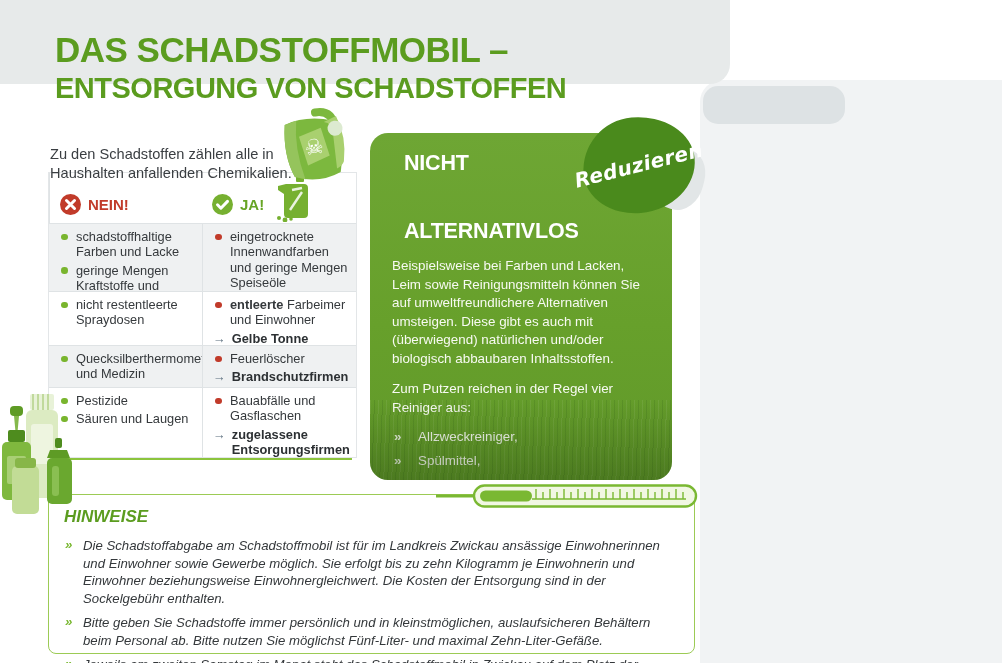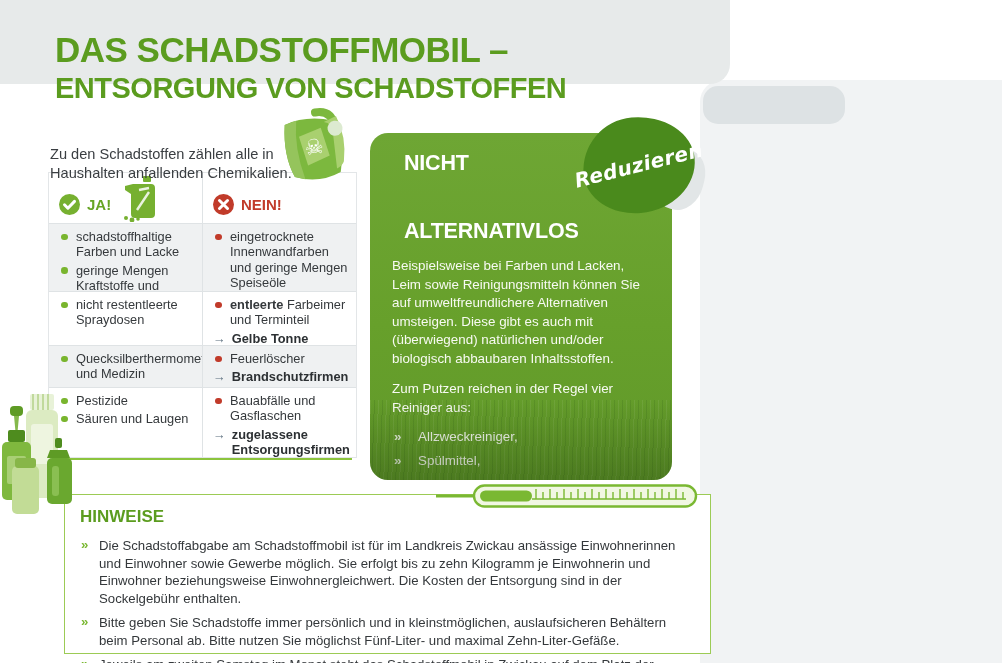--- a/index.html
+++ b/index.html
@@ -69,22 +69,22 @@
   .gb-list li::before{content:"»";position:absolute;left:2px;top:0;color:rgba(255,255,255,.85);font-weight:700;}
   .reduce-badge{position:absolute;left:583px;top:117px;width:112px;height:96px;background:#4a8a1c;
                 border-radius:47% 53% 52% 48% / 55% 48% 52% 45%;transform:rotate(-5deg);z-index:3;
                 display:flex;align-items:center;justify-content:center;}
   .reduce-badge span{color:#fff;font-family:"DejaVu Sans",sans-serif;font-style:italic;font-weight:700;
                 font-size:20px;transform:rotate(-9deg);letter-spacing:.5px;}
   .gray-blob{position:absolute;left:654px;top:148px;width:50px;height:62px;background:#e2e6e7;
              border-radius:55% 45% 50% 50%;transform:rotate(14deg);z-index:1;}
 
   
-  .hints-box{position:absolute;left:64px;top:494px;width:645px;height:158px;background:#fff;
-             border:1.5px solid #9ccb55;border-radius:0;z-index:2;}
+  .hints-box{position:absolute;left:48px;top:494px;width:645px;height:158px;background:#fff;
+             border:1.5px solid #9ccb55;border-radius:8px;z-index:2;font-style:italic;}
   .hints-title{position:absolute;left:15px;top:12px;font-size:17px;font-weight:800;color:#5b9c1f;}
   .hints-list{list-style:none;position:absolute;left:15px;top:42px;width:612px;margin:0;padding:0;}
   .hints-list li{position:relative;padding-left:19px;margin-bottom:7px;font-size:13.2px;line-height:1.33;color:#34383b;}
   .hints-list li::before{content:"»";position:absolute;left:1px;top:-1px;color:#7ab832;font-weight:700;}
   .thermo{position:absolute;left:434px;top:482px;z-index:3;}
 </style>
 </head>
 <body>
 
 <div id="canvas">
@@ -107,47 +107,47 @@
       <path d="M17 16 q-7 30 1 53 q23 11 46 3 q9 -27 1 -52 q-25 -10 -48 -4 z" fill="#7cb83e"></path>
       <path d="M56 20 q8 2 7 14 l-2 34 q6 -2 8 -6 q7 -24 0 -46 z" fill="#a9d06f"></path>
       <circle cx="66" cy="28" r="7.5" fill="#dcead0"></circle>
       <path d="M17 16 q-7 30 1 53 l10 4 q-6 -32 1 -59 z" fill="#95c45c"></path>
       <polygon points="29,30 52,25 56,54 33,60" fill="#a9d06f"></polygon>
       <text x="42" y="50" font-size="21" fill="#ffffff" text-anchor="middle" font-family="DejaVu Sans">☠</text>
     </g>
   </svg>
 
   <div class="yn-table">
+    <div class="cell head right">
+      <div class="hd">
+        <svg width="21" height="21" viewBox="0 0 21 21">
+          <circle cx="10.5" cy="10.5" r="10.5" fill="#c13b2a"></circle>
+          <path d="M6.5 6.5 l8 8 M14.5 6.5 l-8 8" stroke="#ffffff" stroke-width="3" stroke-linecap="round"></path>
+        </svg>
+        <span class="lbl no">NEIN!</span>
+      </div>
+    </div>
     <div class="cell head">
       <svg class="oil-icon" width="40" height="46" viewBox="0 0 40 46">
         <rect x="22" y="0" width="8" height="6" rx="1" fill="#76b030"></rect>
         <path d="M12 8 h18 a4 4 0 0 1 4 4 v26 a4 4 0 0 1 -4 4 h-16 a4 4 0 0 1 -4 -4 v-20 l-6 -4 v-4 z" fill="#76b030"></path>
         <line x1="18" y1="14" x2="28" y2="12" stroke="#ffffff" stroke-width="2.4" opacity=".85"></line>
         <line x1="16" y1="34" x2="28" y2="16" stroke="#ffffff" stroke-width="2.4" opacity=".85"></line>
         <circle cx="5" cy="42" r="2" fill="#76b030"></circle>
         <circle cx="11" cy="44" r="2.4" fill="#76b030"></circle>
         <circle cx="17" cy="43" r="1.8" fill="#76b030"></circle>
       </svg>
       <div class="hd">
         <svg width="21" height="21" viewBox="0 0 21 21">
           <circle cx="10.5" cy="10.5" r="10.5" fill="#76b030"></circle>
           <path d="M5.5 10.8 l3.4 3.4 l6.6 -6.8" fill="none" stroke="#ffffff" stroke-width="3" stroke-linecap="round" stroke-linejoin="round"></path>
         </svg>
         <span class="lbl yes">JA!</span>
       </div>
     </div>
-    <div class="cell head right">
-      <div class="hd">
-        <svg width="21" height="21" viewBox="0 0 21 21">
-          <circle cx="10.5" cy="10.5" r="10.5" fill="#c13b2a"></circle>
-          <path d="M6.5 6.5 l8 8 M14.5 6.5 l-8 8" stroke="#ffffff" stroke-width="3" stroke-linecap="round"></path>
-        </svg>
-        <span class="lbl no">NEIN!</span>
-      </div>
-    </div>
 
     <div class="cell alt">
       <ul class="yn-list yes">
         <li>schadstoffhaltige Farben und Lacke</li>
         <li>geringe Mengen Kraftstoffe und Motorenöle</li>
       </ul>
     </div>
     <div class="cell alt right">
       <ul class="yn-list no">
           <li>eingetrocknete Innenwandfarben und geringe Mengen Speiseöle</li>
@@ -155,21 +155,21 @@
 
     </div>
 
     <div class="cell">
       <ul class="yn-list yes">
           <li>nicht restentleerte Spraydosen</li>
         </ul>
     </div>
     <div class="cell right">
       <ul class="yn-list no">
-          <li><b>entleerte</b><span> Farbeimer und Terminteil</span></li>
+          <li><b>entleerte</b><span> Farbeimer und Einwohner</span></li>
         </ul>
       <div class="arrow-line">
           <span class="ar">→</span>
           <b>Gelbe Tonne</b>
         </div>
     </div>
 
     <div class="cell alt">
       <ul class="yn-list yes">
           <li>Quecksilberthermometer und Medizin</li>

